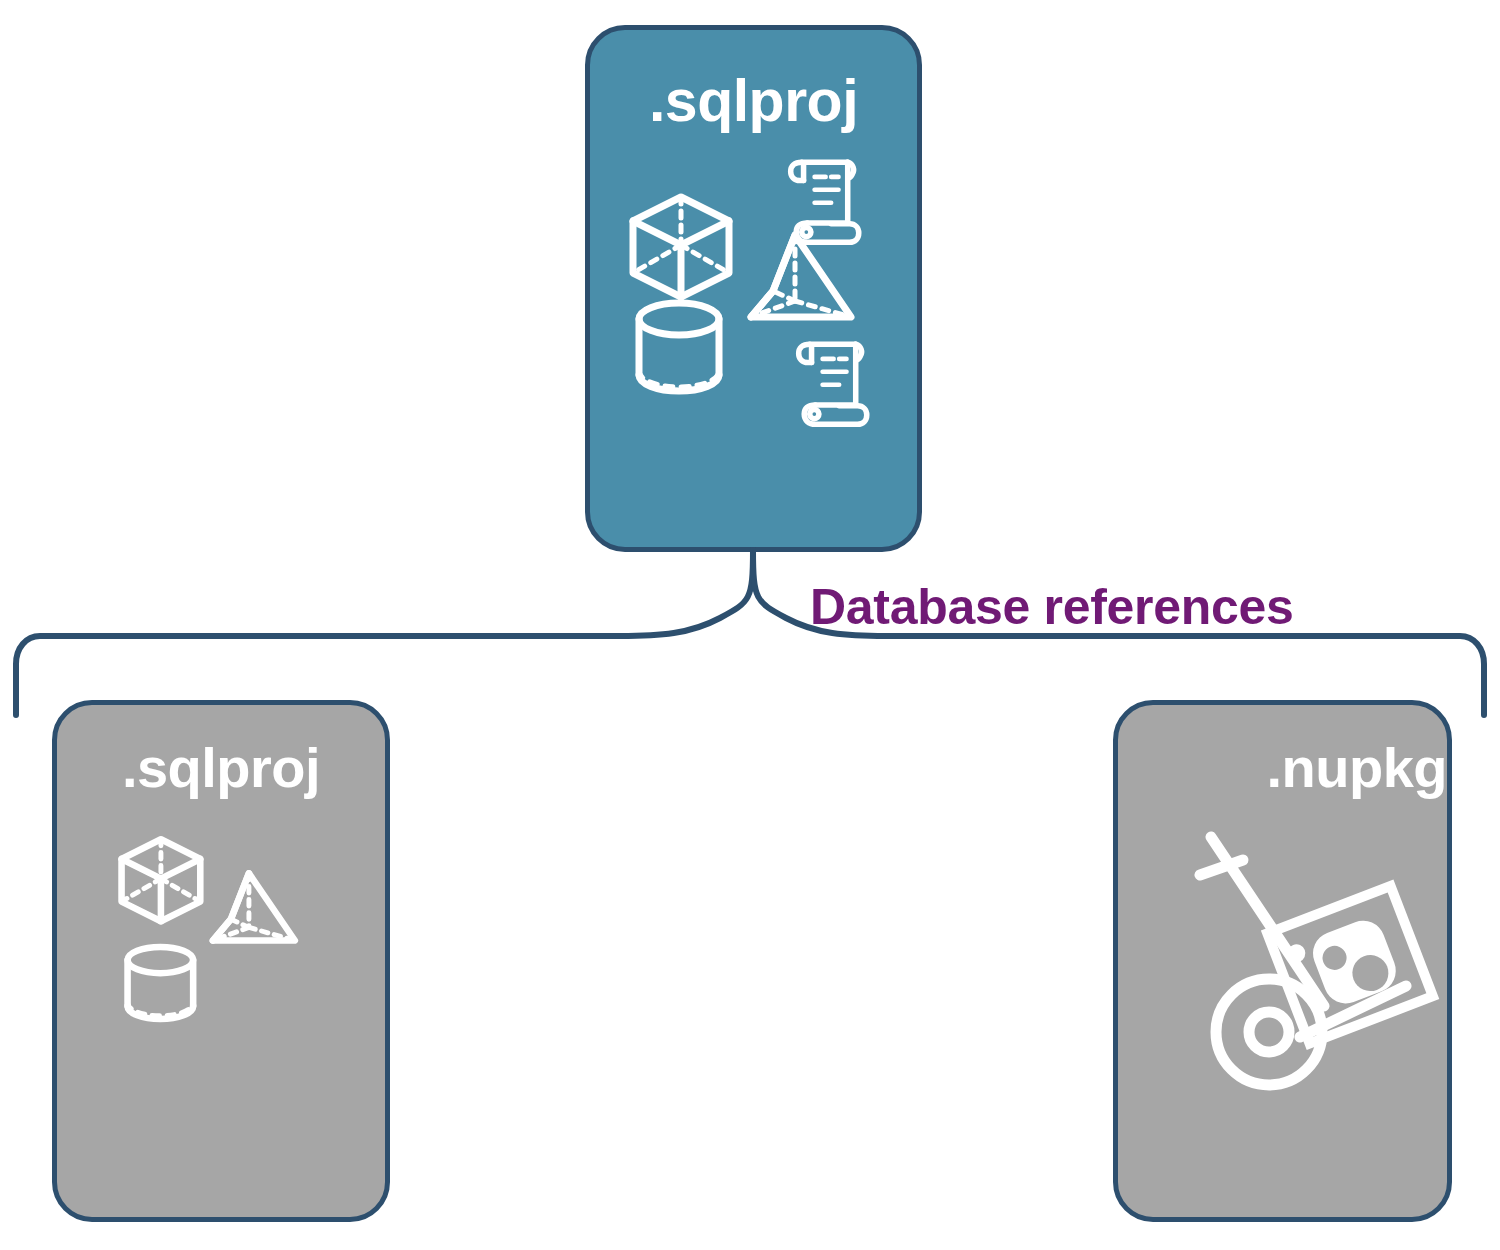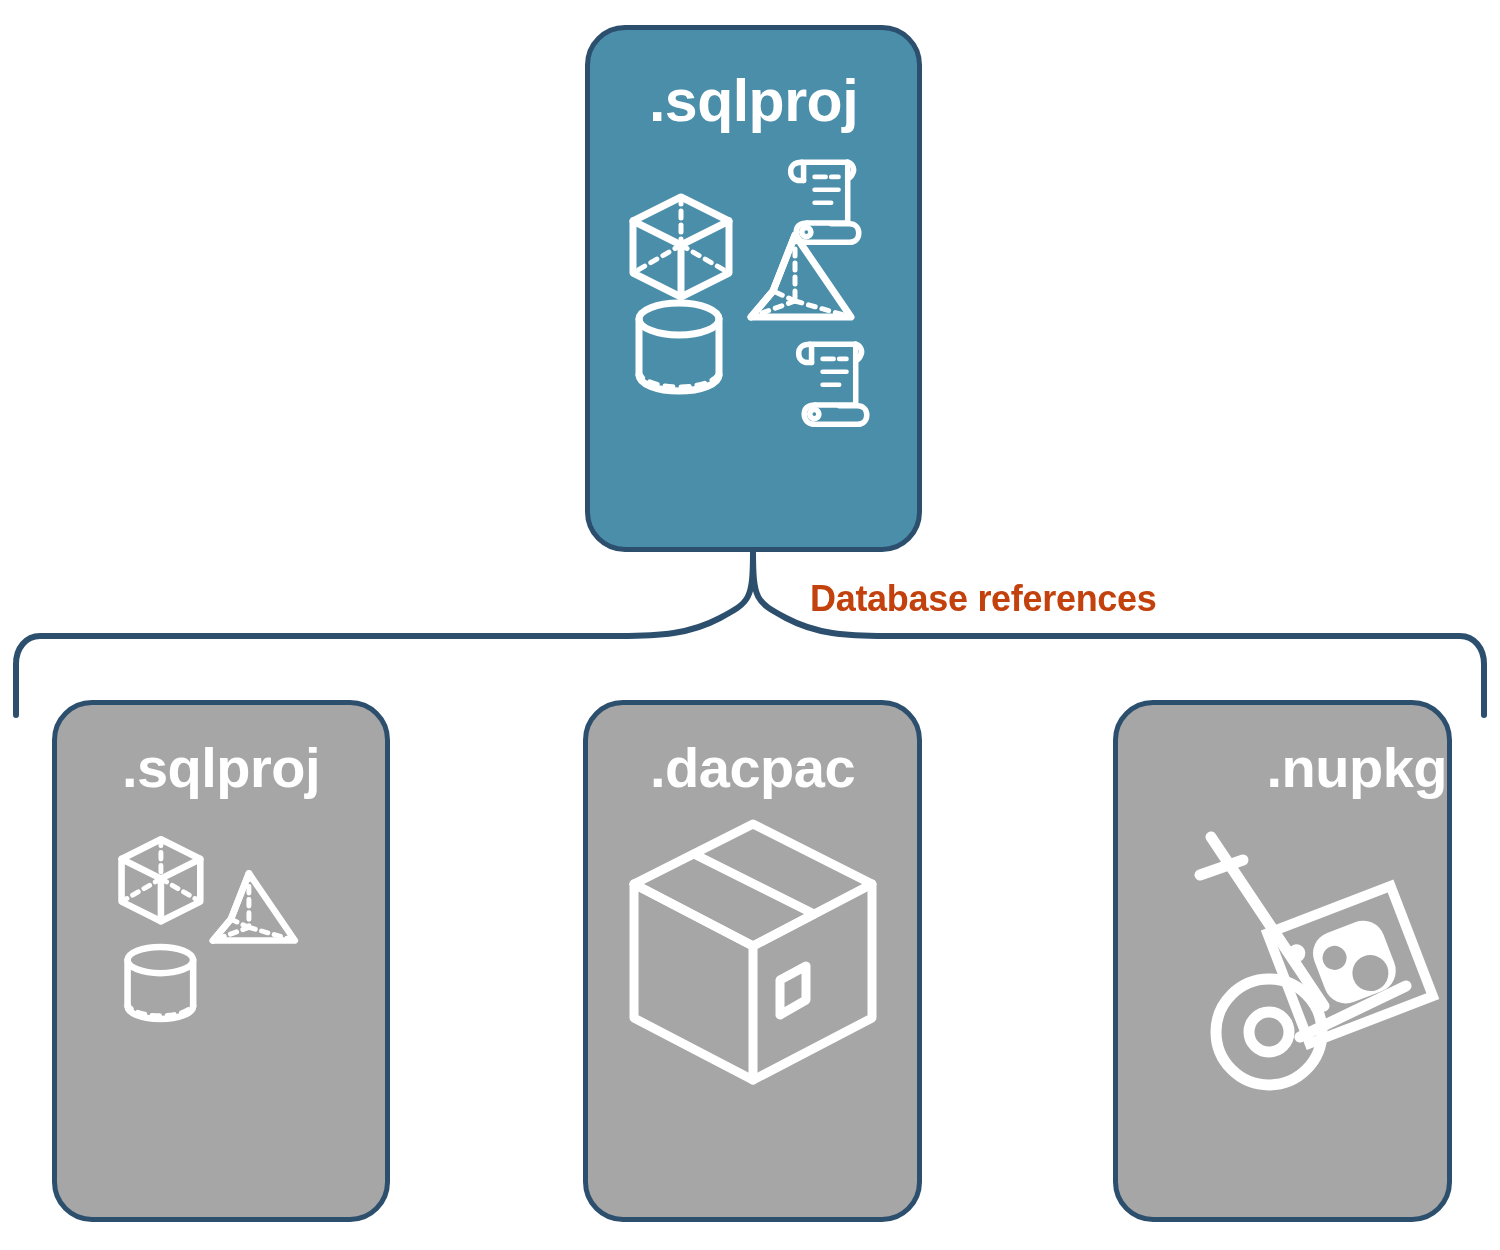--- a/index.html
+++ b/index.html
@@ -61,23 +61,23 @@
     left: 0;
     top: 540px;
     width: 1500px;
     height: 200px;
     pointer-events: none;
   }
   #connector-label {
     position: absolute;
     left: 810px;
     top: 578px;
-    font-size: 36px;
+    font-size: 50px;
     font-weight: bold;
-    color: #c2410c;
+    color: #701a75;
     letter-spacing: -0.3px;
     white-space: nowrap;
   }
 
   svg { display: block; overflow: visible; }
 </style>
 </head>
 <body>
 
 <div id="canvas">
@@ -197,38 +197,20 @@
             <path d="M8 22 L8 78" stroke-width="8"></path>
             <path d="M88 22 L88 78" stroke-width="8"></path>
             <path d="M8 78 C8 87 26 94 48 94 C70 94 88 87 88 78" stroke-width="8"></path>
             <path d="M8 74 C8 83 26 90 48 90 C70 90 88 83 88 74" stroke-dasharray="9 9" stroke-width="6"></path>
           </g>
         </g>
       </svg>
     </div>
   </div>
 
-  <div class="node secondary" style="left:583px; top:700px; width:339px; height:522px;">
-    <div class="node-title">.dacpac</div>
-    <div class="node-art" style="width:250px; height:270px; margin-top:22px;">
-      <svg width="250" height="270" viewBox="0 0 250 270">
-        <g fill="none" stroke="#ffffff" stroke-width="9" stroke-linecap="round" stroke-linejoin="round">
-
-          <path d="M6 66 L125 6 L244 66 L244 200 L125 262 L6 200 Z"></path>
-
-          <path d="M6 66 L125 128 L244 66"></path>
-          <path d="M125 128 L125 262"></path>
-
-          <path d="M66 36 L186 96 L125 128 L6 66"></path>
-
-          <path d="M152 162 L178 148 L178 182 L152 197 Z"></path>
-        </g>
-      </svg>
-    </div>
-  </div>
 
   <div class="node secondary" style="left:1113px; top:700px; width:339px; height:522px;align-items:flex-end;">
     <div class="node-title">.nupkg</div>
     <div class="node-art" style="width:250px; height:260px; margin-top:38px;">
       <svg width="250" height="260" viewBox="0 0 250 260">
 
         <g fill="none" stroke="#ffffff" stroke-width="11" stroke-linecap="round" stroke-linejoin="round">
           <path d="M14 3 L127 172"></path>
           <path d="M3 41 L46 26"></path>
           <path d="M103 203 L209 152"></path>

